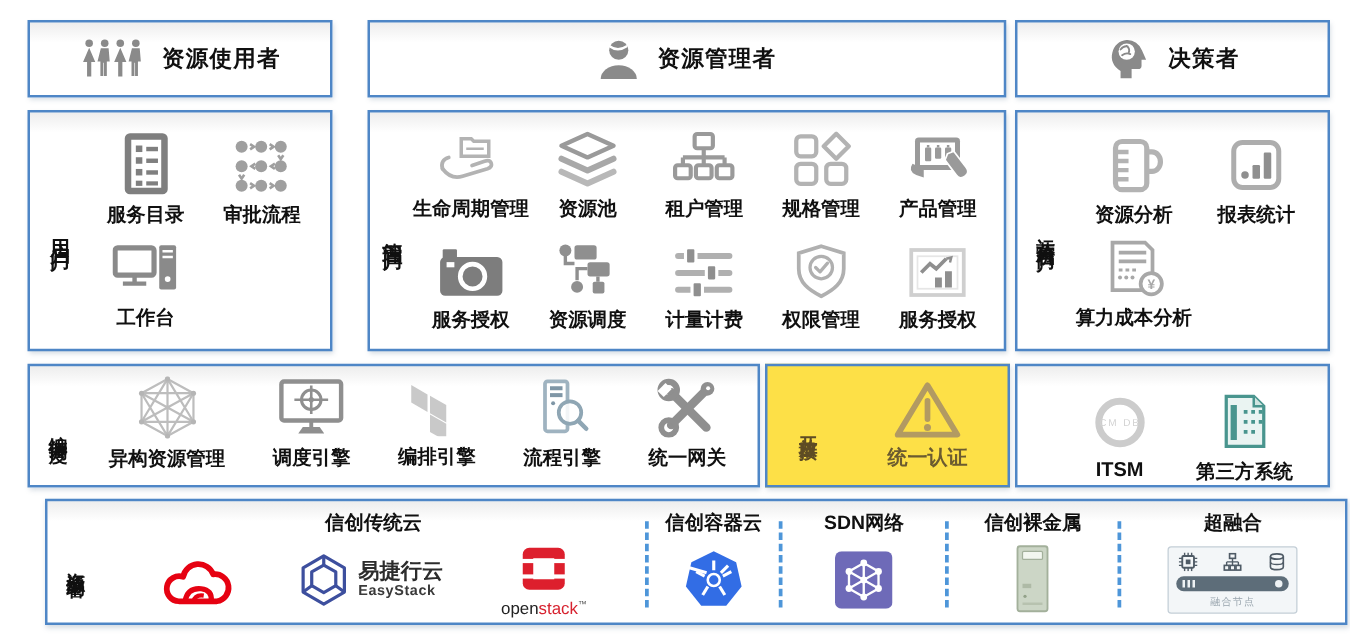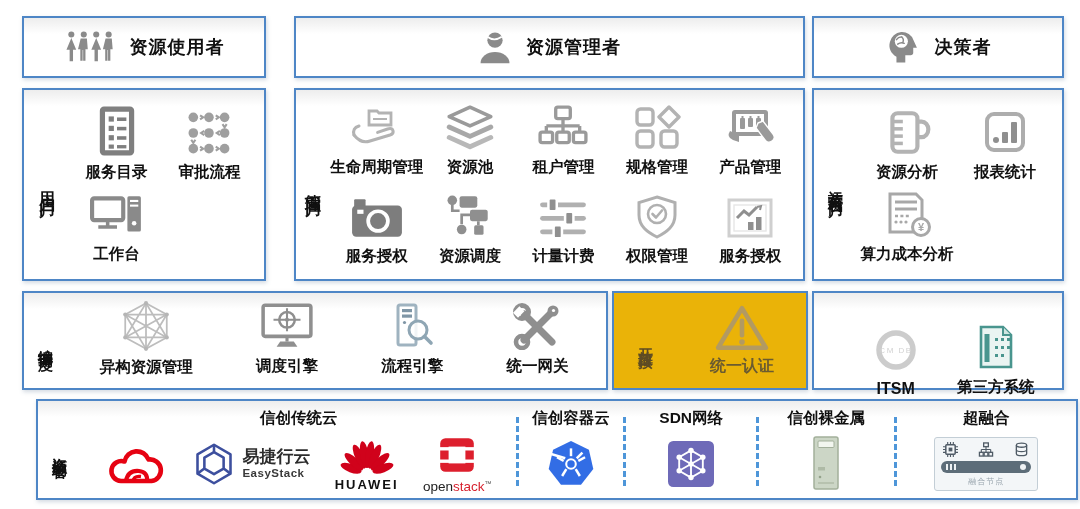--- a/index.html
+++ b/index.html
@@ -28,21 +28,21 @@
   .v-label.brown{color:#5e4c24;}
   
   .itm{display:flex;flex-direction:column;align-items:center;justify-content:flex-end;}
   .itm .lbl{font-size:15.5px;font-weight:700;white-space:nowrap;margin-top:6px;color:#101010;}
   .lbl-brown{font-size:16px;font-weight:700;color:#6b5b30;margin-top:4px;}
   .grid-2x2{flex:1;display:grid;grid-template-columns:1fr 1fr;grid-template-rows:1fr 1fr;
             align-items:end;padding:10px 8px 14px 0;}
   .grid-5x2{flex:1;display:grid;grid-template-columns:repeat(5,1fr);grid-template-rows:1fr 1fr;
             align-items:end;padding:6px 6px 12px 0;row-gap:8px;}
   .row-items{flex:1;display:flex;align-items:center;justify-content:space-around;padding:10px 6px 12px 0;}
-  .row-items-c{display:flex;align-items:flex-end;justify-content:space-around;height:100%;padding:10px 10px 12px 10px;margin-left:28px;}
+  .row-items-c{display:flex;align-items:center;justify-content:space-around;height:100%;padding:10px 10px 12px 10px;margin-left:28px;}
   .open-center{flex:1;display:flex;align-items:center;justify-content:center;}
   
   .rgroups{flex:1;display:flex;align-items:stretch;}
   .rgroup{display:flex;flex-direction:column;}
   .g1{flex:4.35;}.g2{flex:1.05;}.g3{flex:1.3;}.g4{flex:1.35;}.g5{flex:1.8;}
   .gtitle{text-align:center;font-weight:700;font-size:15.5px;padding-top:7px;}
   .glogos{flex:1;display:flex;align-items:center;justify-content:space-evenly;}
   .vdash{width:0;border-left:3px dashed #4e96d9;margin:16px 0 12px 0;}
   .logo-col{display:flex;flex-direction:column;align-items:center;}
   .logo-row{display:flex;align-items:center;gap:6px;}
@@ -362,20 +362,30 @@
           <rect x="3" y="3" width="46" height="30" rx="2" fill="#ffffff" stroke="#8f8f8f" stroke-width="3.4"></rect>
           <circle cx="26" cy="17" r="7.5" fill="none" stroke="#8f8f8f" stroke-width="2.4"></circle>
           <path d="M26,6 v22 M13,17 h26" stroke="#8f8f8f" stroke-width="2"></path>
           <circle cx="26" cy="17" r="2" fill="#8f8f8f"></circle>
           <path d="M26,33 v5" stroke="#8f8f8f" stroke-width="3"></path>
           <path d="M16,43 h20 l-3.5,-5 h-13 z" fill="#8f8f8f"></path>
         </svg>
         <span class="lbl">调度引擎</span>
       </div>
       <div class="itm">
+        <svg width="48" height="46" viewBox="0 0 48 44">
+          <g fill="#c9c9c9">
+            <path d="M4,4 l13,7.5 v14 l-13,-7.5 z"></path>
+            <path d="M19,12.5 l13,7.5 v14 l-13,-7.5 z"></path>
+            <path d="M34,12.5 l13,7.5 v14 l-13,-7.5 z" transform="translate(-15,15)"></path>
+          </g>
+        </svg>
+        <span class="lbl">编排引擎</span>
+      </div>
+      <div class="itm">
         <svg width="48" height="48" viewBox="0 0 48 46">
           <rect x="10" y="2" width="18" height="40" rx="2" fill="#ffffff" stroke="#9fb3c0" stroke-width="3"></rect>
           <rect x="14" y="6" width="10" height="3.2" fill="#7f96a6"></rect>
           <rect x="14" y="11.5" width="10" height="3.2" fill="#7f96a6"></rect>
           <circle cx="16.5" cy="19.5" r="1.6" fill="#7f96a6"></circle>
           <circle cx="30" cy="27" r="9" fill="#ffffff" fill-opacity="0.85" stroke="#8fa6b4" stroke-width="3"></circle>
           <path d="M36.5,33.5 l6.5,6.5" stroke="#8fa6b4" stroke-width="3.6" stroke-linecap="round"></path>
         </svg>
         <span class="lbl">流程引擎</span>
       </div>
@@ -387,21 +397,21 @@
           <path d="M41,9 L13,37" stroke="#8f8f8f" stroke-width="7" stroke-linecap="round"></path>
           <circle cx="42" cy="8" r="5.5" fill="#8f8f8f"></circle>
           <circle cx="42.5" cy="7.5" r="1.6" fill="#ffffff"></circle>
           <circle cx="11" cy="39" r="6" fill="none" stroke="#8f8f8f" stroke-width="4.6"></circle>
         </svg>
         <span class="lbl">统一网关</span>
       </div>
     </div>
   </div>
 
-  <div class="box b-open" style="background:#eab308;">
+  <div class="box b-open" style="background:#fde047;">
     <div class="side-col" style="width:64px;">
       <span class="v-label brown" style="font-size:15px;letter-spacing:2px;">开放接口</span>
     </div>
     <div class="open-center">
       <div class="itm">
         <svg width="54" height="48" viewBox="0 0 52 46">
           <path d="M26,4 L49,42 H3 z" fill="none" stroke="#b29a62" stroke-width="4.4" stroke-linejoin="round"></path>
           <line x1="26" y1="16" x2="26" y2="30" stroke="#b29a62" stroke-width="4.4" stroke-linecap="round"></line>
           <circle cx="26" cy="36.5" r="2.7" fill="#b29a62"></circle>
         </svg>
@@ -458,35 +468,20 @@
               <g stroke="#3d4f9e" stroke-width="2.8" fill="none" stroke-linejoin="round">
                 <path d="M24,3 L42,13.5 V34.5 L24,45 L6,34.5 V13.5 z"></path>
                 <path d="M24,11 L34.5,17 V29 L24,35 L13.5,29 V17 z"></path>
                 <path d="M24,3 V11 M42,34.5 L34.5,29 M6,34.5 L13.5,29"></path>
               </g>
             </svg>
             <div class="logo-col" style="align-items:flex-start;">
               <span class="es-txt1">易捷行云</span>
               <span class="es-txt2">EasyStack</span>
             </div>
-          </div>
-          <div class="logo-col">
-            <svg width="58" height="40" viewBox="0 0 58 40">
-              <g fill="#d0021b" transform="translate(29,39)">
-                <ellipse cx="0" cy="-17" rx="4.2" ry="11" transform="rotate(-70)"></ellipse>
-                <ellipse cx="0" cy="-18" rx="4.2" ry="12" transform="rotate(-47)"></ellipse>
-                <ellipse cx="0" cy="-19" rx="4.2" ry="13" transform="rotate(-24)"></ellipse>
-                <ellipse cx="0" cy="-19.5" rx="4.2" ry="13.5" transform="rotate(-8)"></ellipse>
-                <ellipse cx="0" cy="-19.5" rx="4.2" ry="13.5" transform="rotate(8)"></ellipse>
-                <ellipse cx="0" cy="-19" rx="4.2" ry="13" transform="rotate(24)"></ellipse>
-                <ellipse cx="0" cy="-18" rx="4.2" ry="12" transform="rotate(47)"></ellipse>
-                <ellipse cx="0" cy="-17" rx="4.2" ry="11" transform="rotate(70)"></ellipse>
-              </g>
-            </svg>
-            <span class="hw-txt">HUAWEI</span>
           </div>
           <div class="logo-col">
             <svg width="42" height="42" viewBox="0 0 40 40">
               <rect x="4" y="4" width="32" height="32" rx="5" fill="#dd1f2d"></rect>
               <rect x="12" y="12" width="16" height="16" fill="#ffffff"></rect>
               <rect x="0" y="12.5" width="40" height="3.2" fill="#ffffff"></rect>
               <rect x="0" y="24.3" width="40" height="3.2" fill="#ffffff"></rect>
             </svg>
             <span class="os-txt"><span>open</span><span class="os-red">stack</span><span class="os-tm">™</span></span>
           </div>

